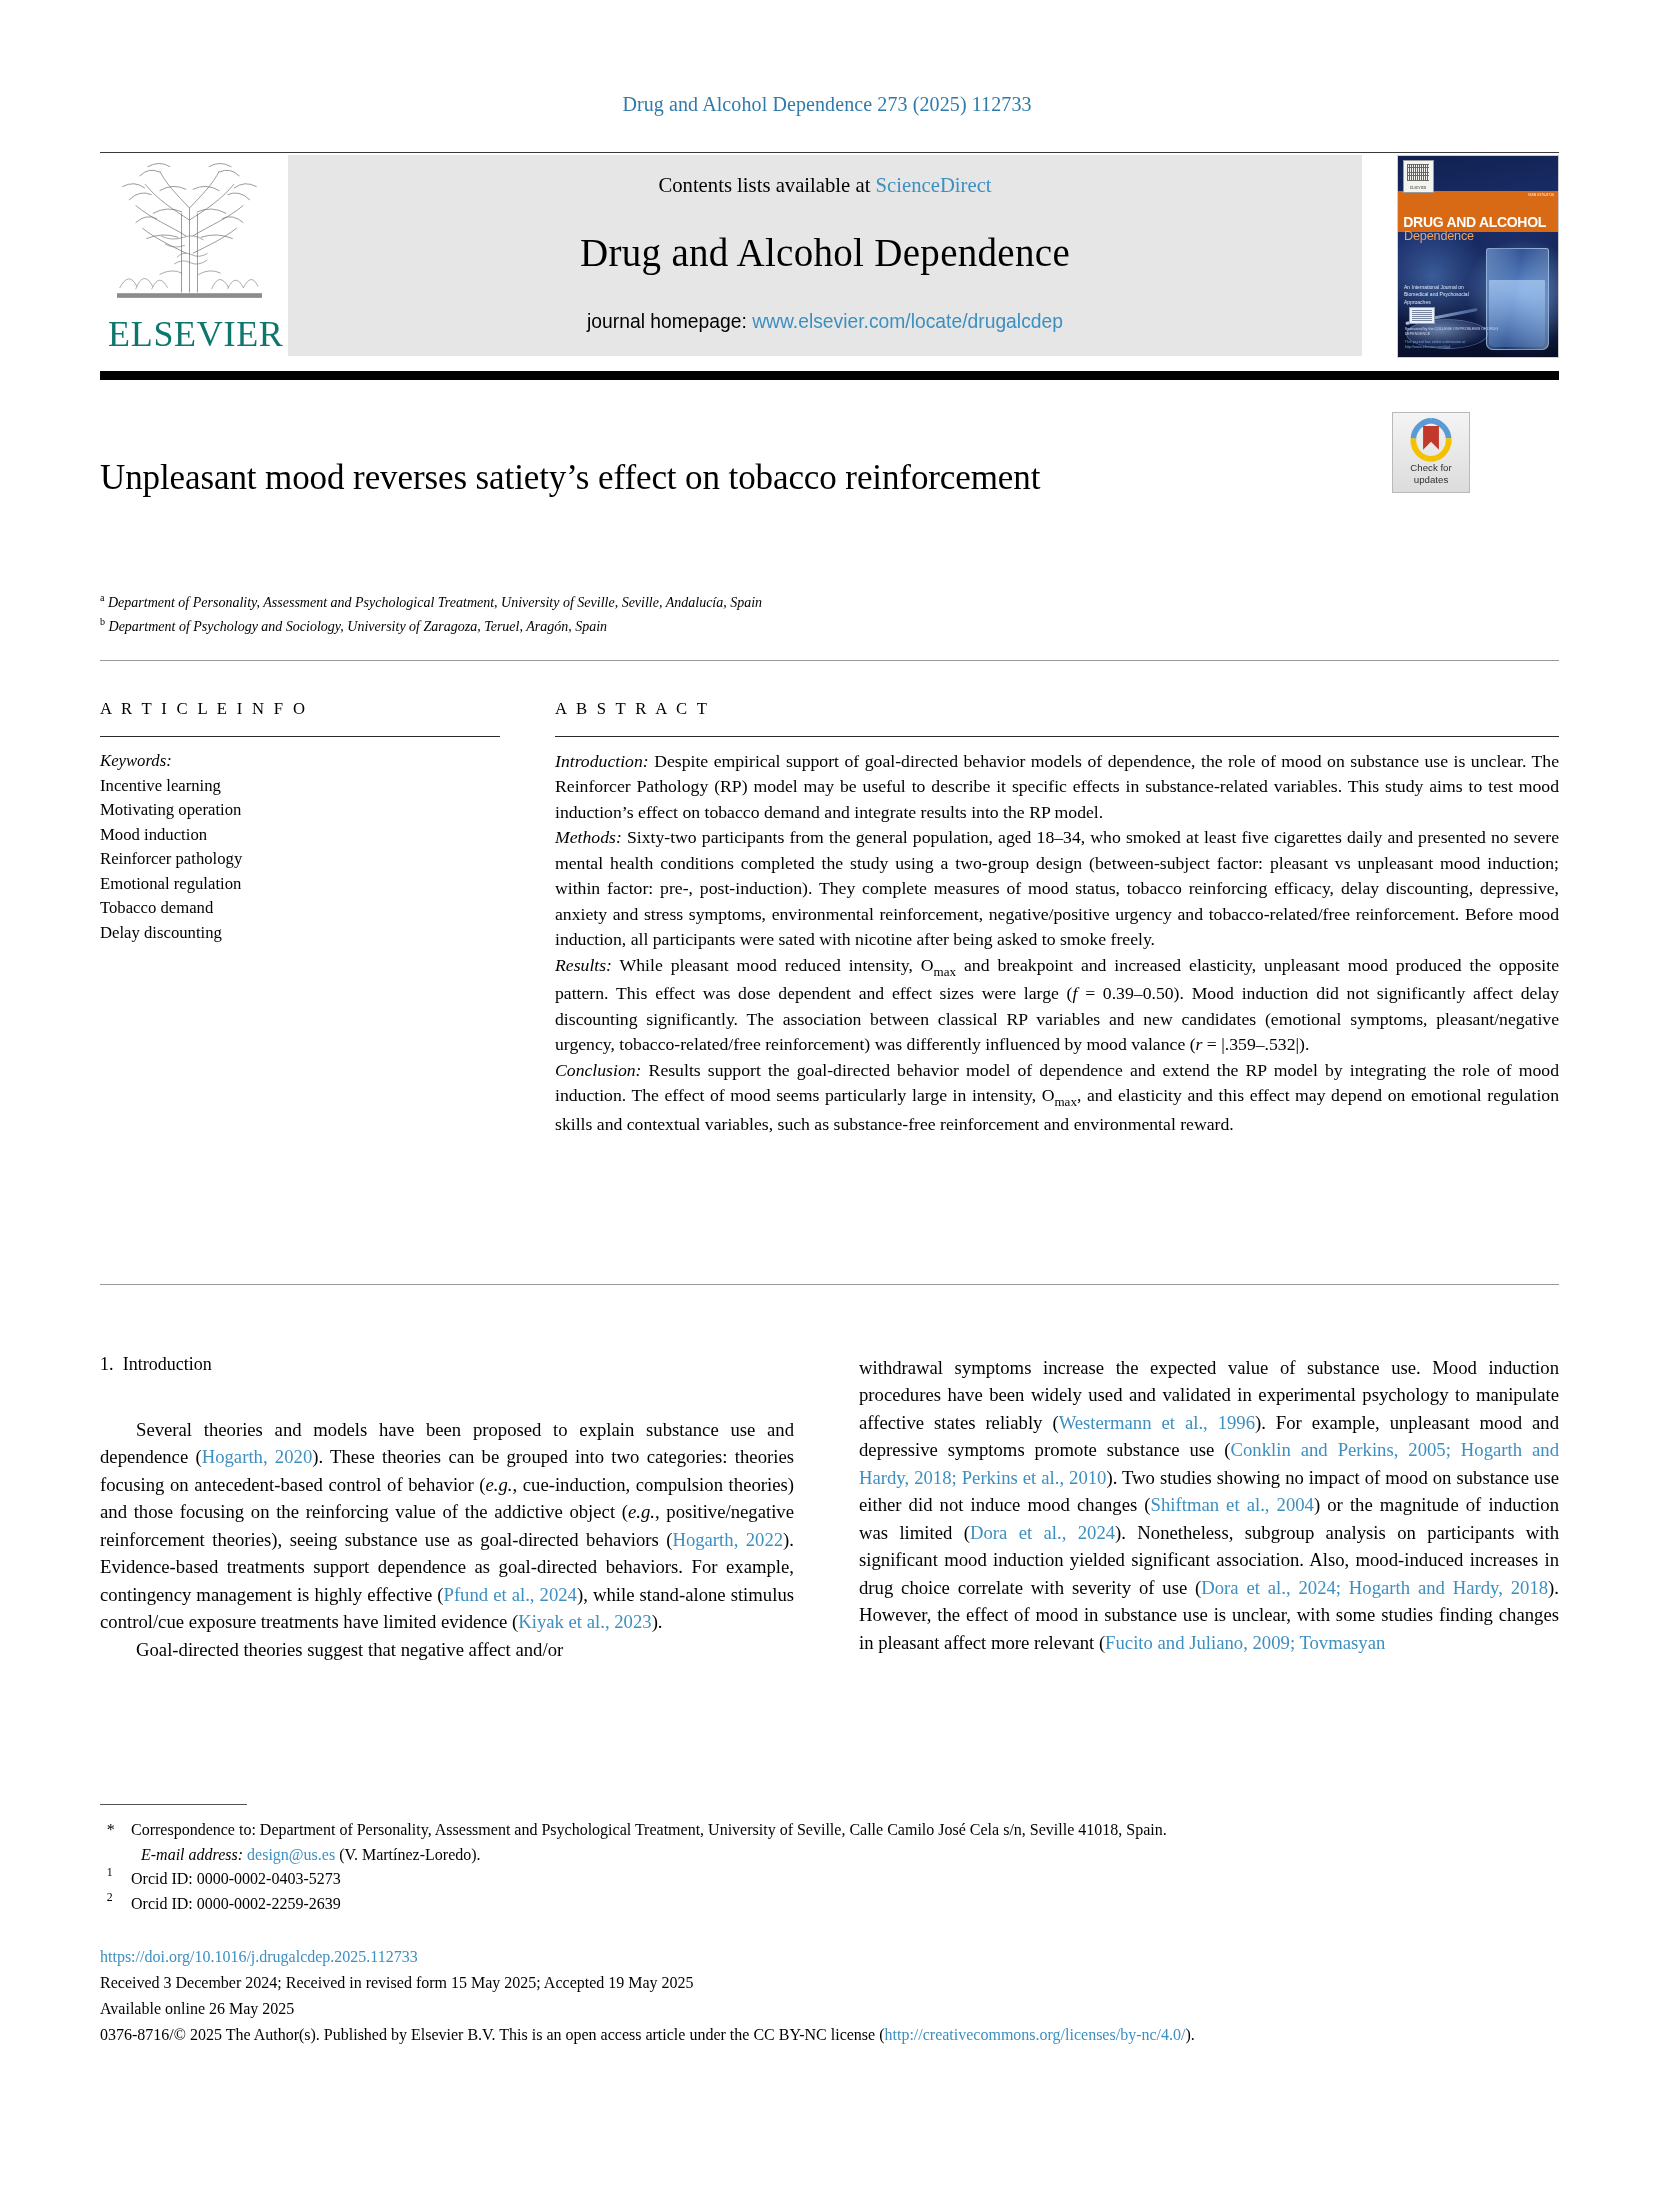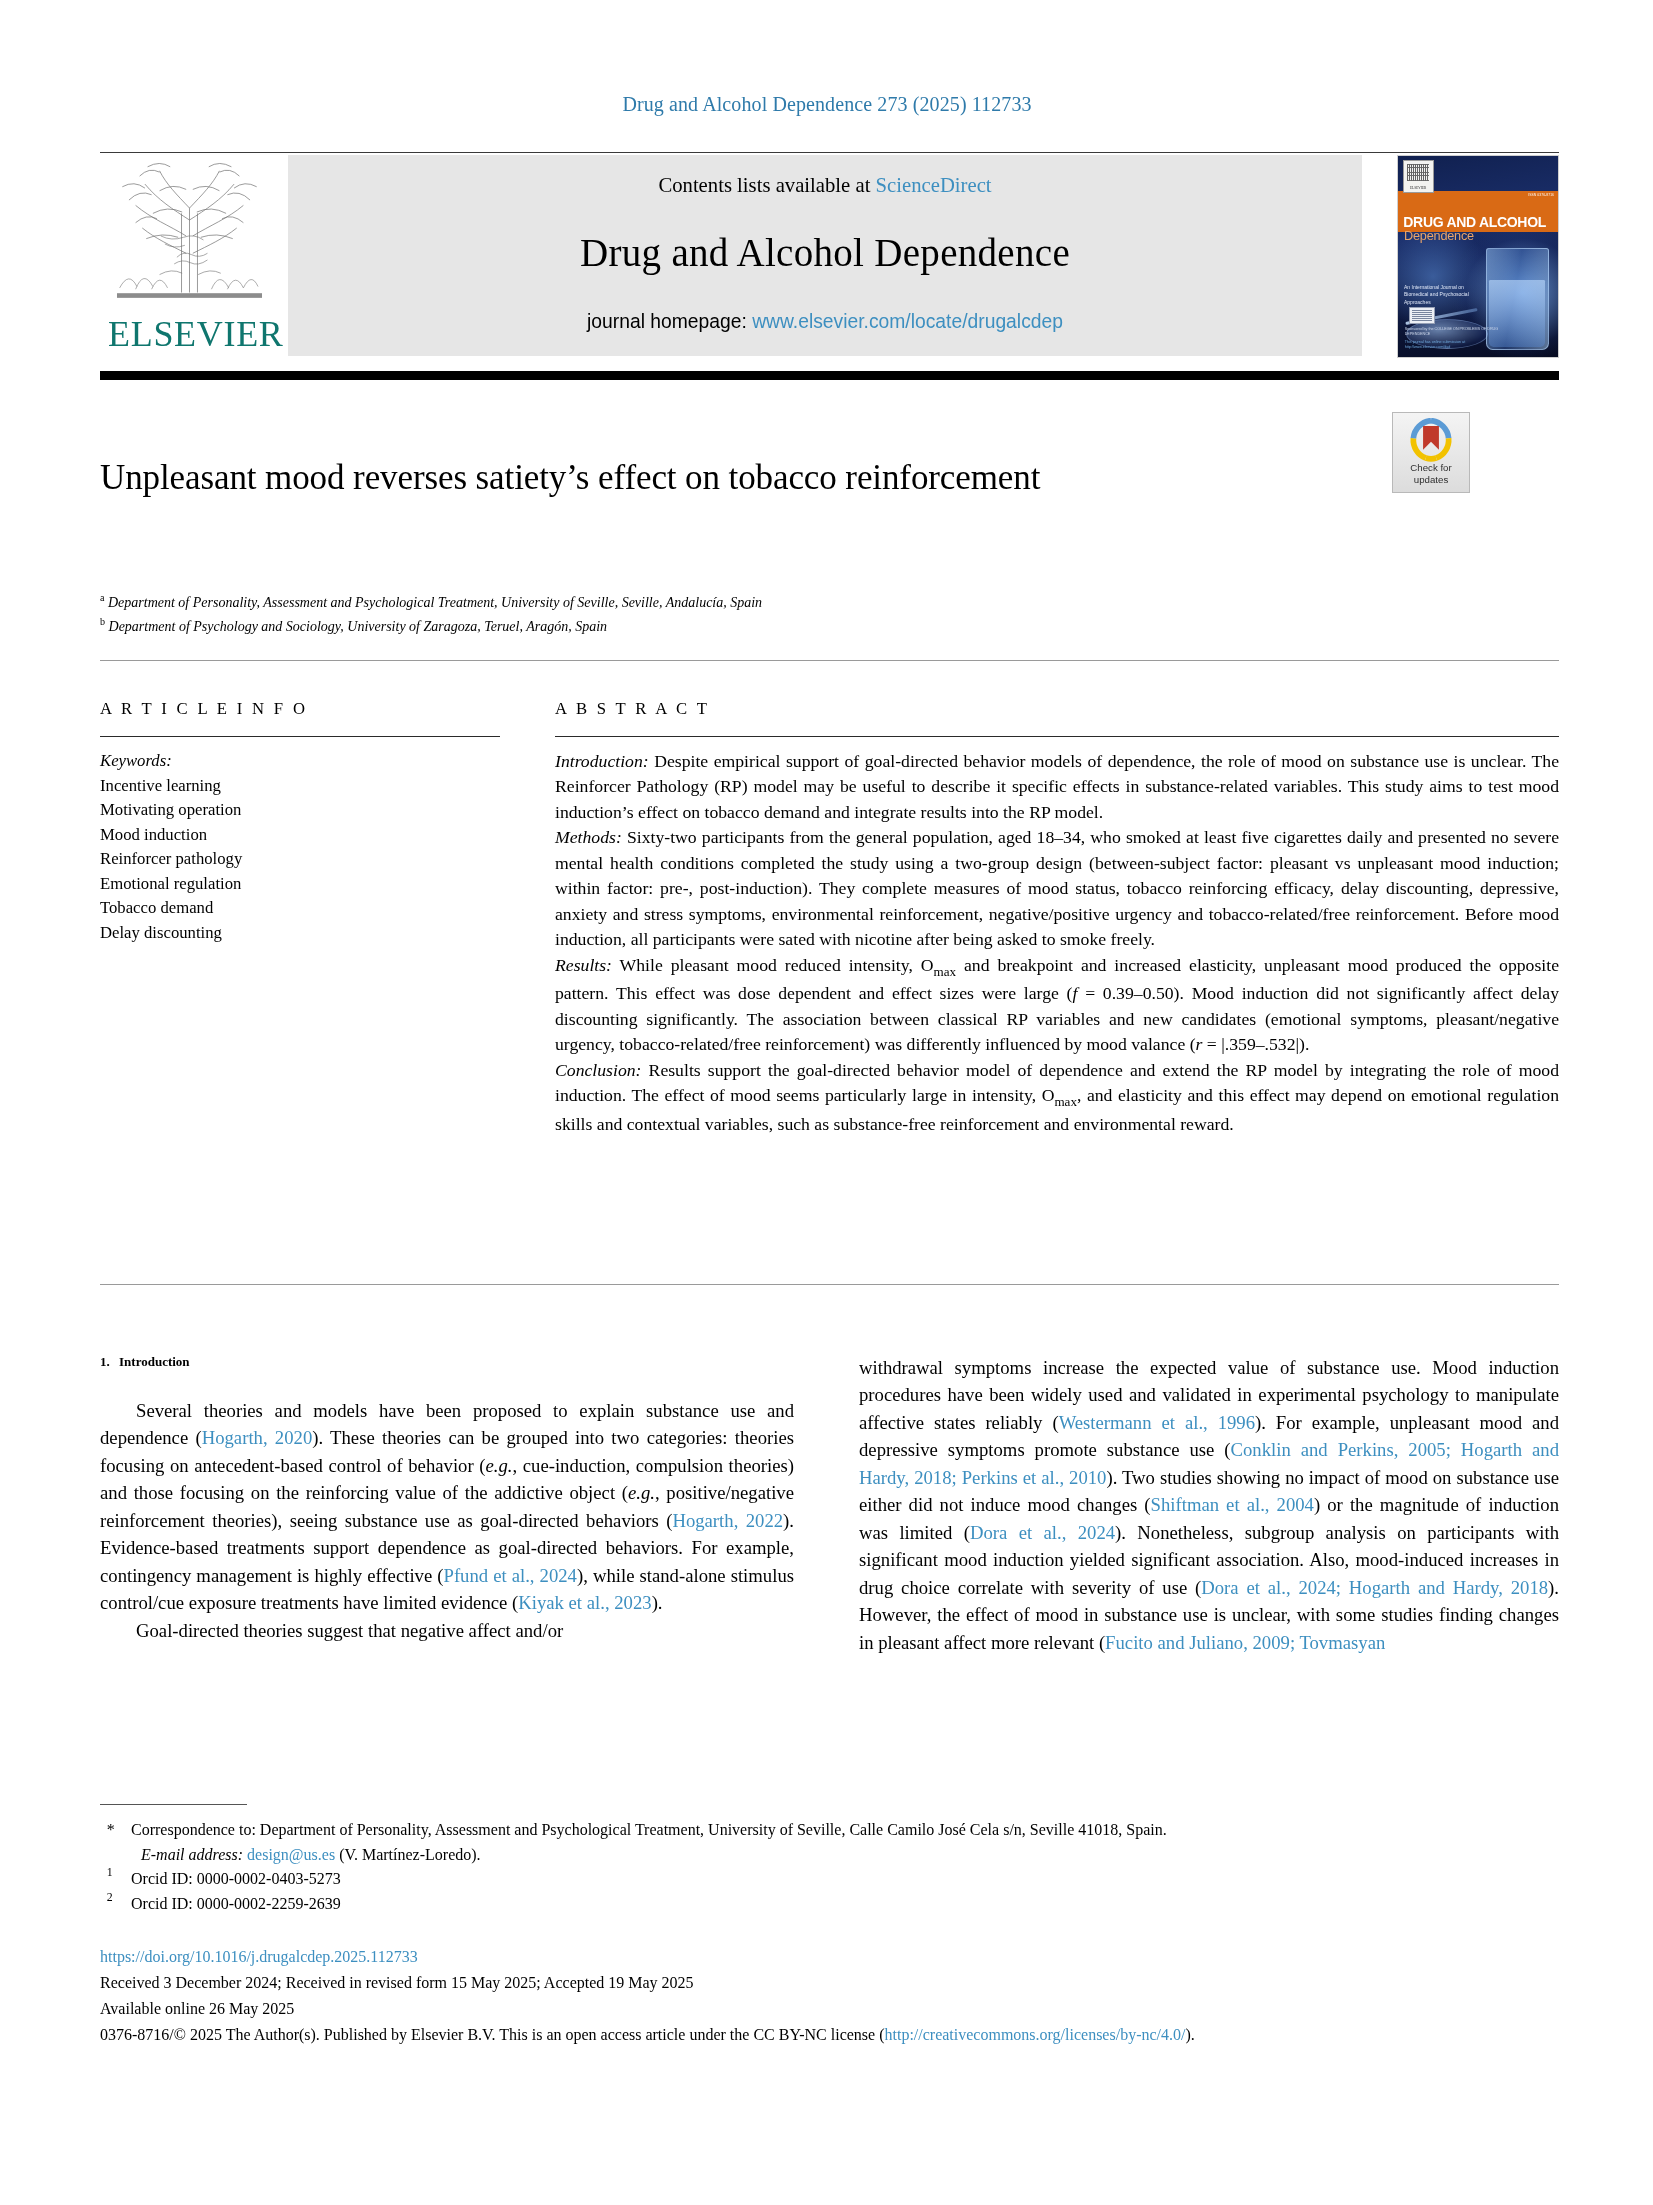--- a/index.html
+++ b/index.html
@@ -357,23 +357,23 @@
     top: 1354px;
     width: 694px;
   }
   .body-right {
     position: absolute;
     left: 859px;
     top: 1354px;
     width: 700px;
   }
   .sec-head {
-    font-size: 13px;
-    font-weight: bold;
-    margin: 0 0 27px 0;
+    font-size: 18px;
+    font-weight: normal;
+    margin: 0 0 41px 0;
   }
   .sec-head .num { margin-right: 9.3px; }
   .body-p {
     font-size: 18.7px;
     line-height: 1.47;
     text-align: justify;
     hyphens: auto;
     margin: 0;
     text-indent: 36px;
   }

